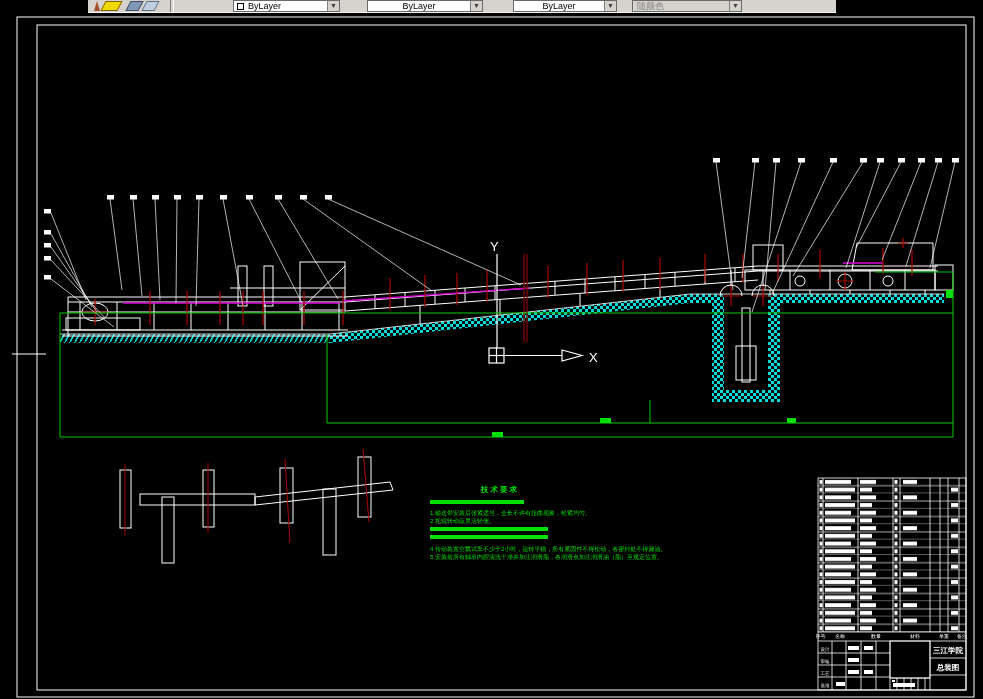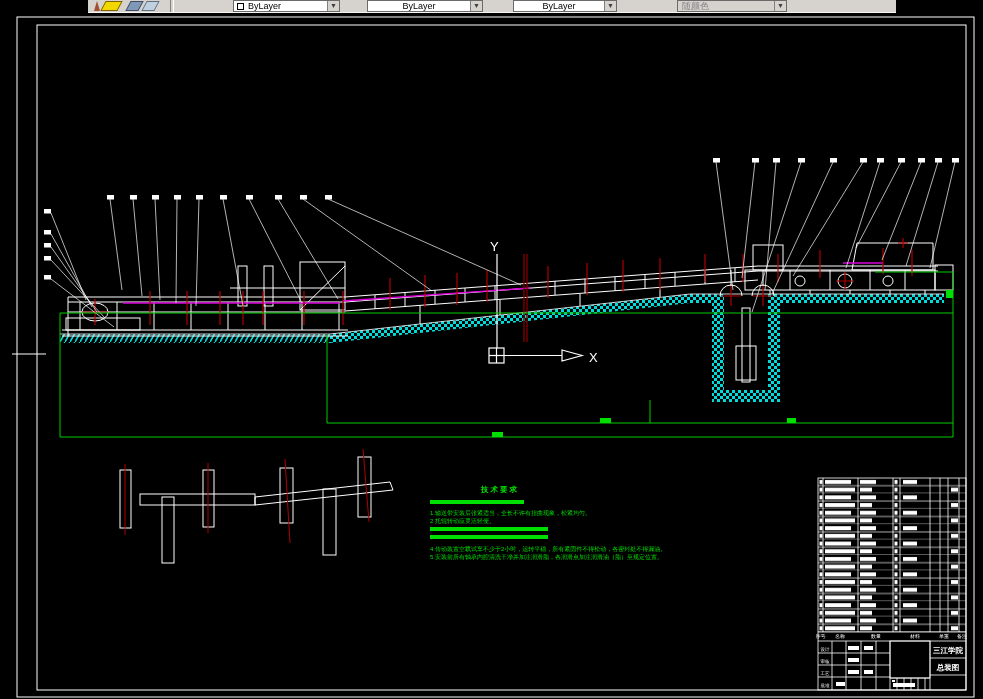--- a/index.html
+++ b/index.html
@@ -1,19 +1,19 @@
 <!DOCTYPE html>
 <html><head>
 <meta charset="utf-8">
 <style>
   html,body{margin:0;padding:0;background:#000;width:983px;height:699px;overflow:hidden;
     font-family:"Liberation Sans", sans-serif;}
   .stage{position:relative;width:983px;height:699px;background:#000;}
   
-  .toolbar{position:absolute;left:88px;top:0;width:808px;height:12px;background:#d6d3ce;
+  .toolbar{position:absolute;left:88px;top:0;width:748px;height:12px;background:#d6d3ce;
     border-bottom:1px solid #f5f4f0;text-decoration:underline;}
   .tb-icon{position:absolute;top:1px;height:10px;}
   .skew{transform:skewX(-28deg);}
   .sep{position:absolute;top:0;width:2px;height:12px;border-left:1px solid #808080;border-right:1px solid #fff;}
   .combo{position:absolute;top:0;height:12px;background:#fff;border:1px solid #6a6a6a;box-sizing:border-box;
     font-size:9px;line-height:11px;color:#000;white-space:nowrap;overflow:hidden;}
   .combo.disabled{background:#d6d3ce;color:#848284;}
   .combo .txt{position:absolute;top:0;left:0;right:12px;padding-left:4px;}
   .combo .txt.center{text-align:center;padding-left:0;}
   .combo-btn{position:absolute;right:0;top:0;width:11px;height:10px;background:#d6d3ce;
@@ -286,19 +286,19 @@
       <span class="combo-btn">▼</span>
     </div>
     <div class="combo" style="left:279px;width:116px;">
       <span class="txt center">ByLayer</span>
       <span class="combo-btn">▼</span>
     </div>
     <div class="combo" style="left:425px;width:104px;">
       <span class="txt center">ByLayer</span>
       <span class="combo-btn">▼</span>
     </div>
-    <div class="combo disabled" style="left:589px;width:110px;">
+    <div class="combo disabled" style="left:544px;width:110px;">
       <span class="txt">随颜色</span>
       <span class="combo-btn">▼</span>
     </div>
   </div>
 
 </div>
 
 </body></html>

